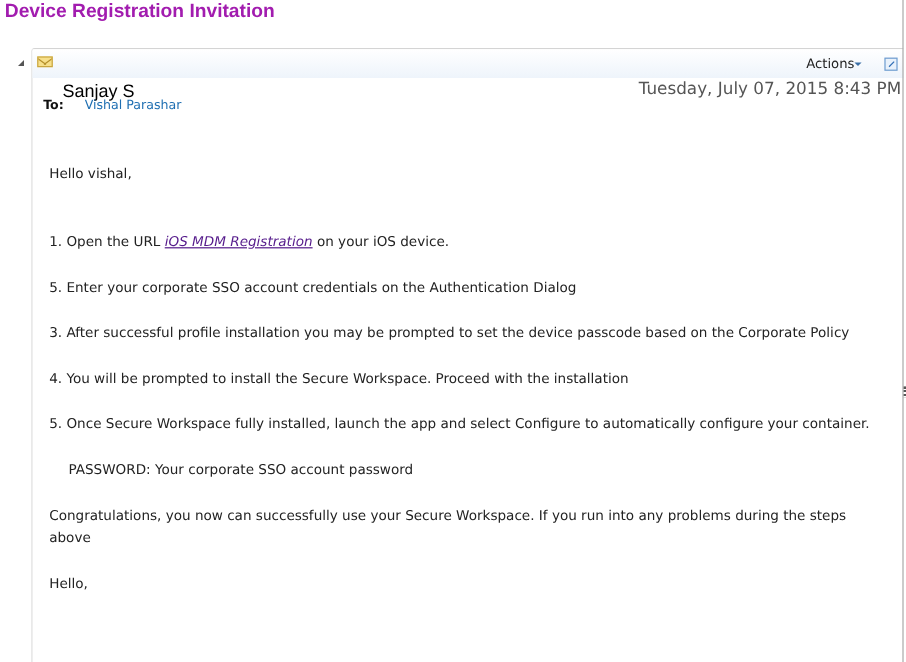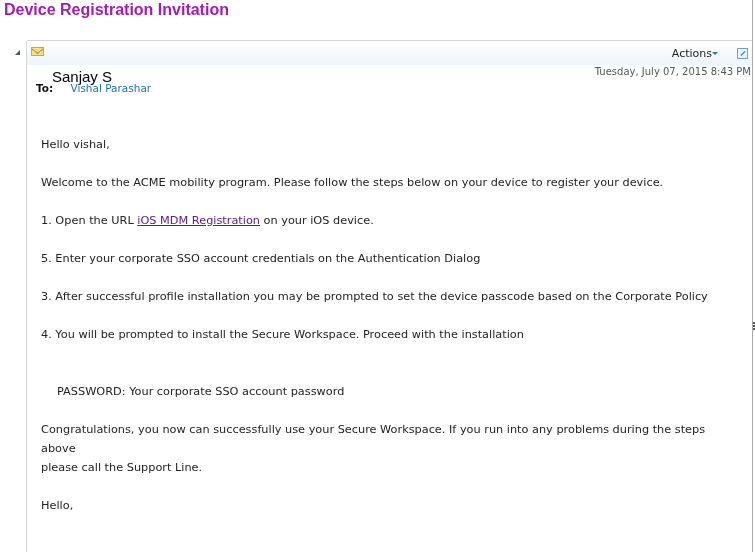--- a/index.html
+++ b/index.html
@@ -69,41 +69,41 @@
       border: 1px solid #6f9dd0; background: #e8f1fb;
       box-sizing: border-box;
     }
     .popout-icon::after {
       content: ""; position: absolute; left: 2px; top: 4px;
       width: 6px; height: 1px; background: #2f6db5;
       transform: rotate(-45deg);
     }
     .timestamp {
       position: absolute; right: 2px; top: 25px;
-      font-size: 10px; color: #555;
+      font-size: 14px; color: #555;
       font-family: "DejaVu Sans", sans-serif;
       white-space: nowrap;
       text-align: right;
     }
     .to-row {
       position: absolute; left: 9px; top: 41px;
       font-size: 10.5px;
       font-family: "DejaVu Sans", sans-serif;
     }
     .to-label { font-weight: bold; color: #111; margin-right: 14px; }
     .to-value { color: #1f6fb2; }
     .body {
       position: absolute; left: 14px; top: 94px;
       font-family: "DejaVu Sans", sans-serif;
       font-size: 11.3px; color: #222;
       width: 700px;
     }
     .body p { margin: 0; line-height: 19px; }
     .gap { height: 19px; }
-    .body a { color: #551a8b; text-decoration: underline; }
+    .body a { color: #551a8b; text-decoration: underline; font-style: italic; }
     .cred { padding-left: 16px; }
     .right-border {
       position: absolute; right: 2px; top: 0; width: 1px; height: 552px;
       background: #a9a9a9;
     }
     .grip {
       position: absolute; right: 0px; top: 322px;
       width: 2px; height: 9px;
       background: repeating-linear-gradient(#555 0 2px, transparent 2px 3px);
     }
@@ -129,35 +129,34 @@
     <div class="timestamp">Tuesday, July 07, 2015 8:43 PM</div>
 
     <div class="to-row">
       <span class="to-label">To:</span>
       <span class="to-value">Vishal Parashar</span>
     </div>
 
     <div class="body">
       <p>Hello vishal,</p>
       <div class="gap"></div>
-      <p>Welcome to the ACME mobility program. Please follow the steps below on your device to register your device.</p>
       <div class="gap"></div>
       <p><span>1. Open the URL </span><a href="#">iOS MDM Registration</a><span> on your iOS device.</span></p>
       <div class="gap"></div>
       <p>5. Enter your corporate SSO account credentials on the Authentication Dialog</p>
       <div class="gap"></div>
       <p>3. After successful profile installation you may be prompted to set the device passcode based on the Corporate Policy</p>
       <div class="gap"></div>
       <p>4. You will be prompted to install the Secure Workspace. Proceed with the installation</p>
       <div class="gap"></div>
+      <p>5. Once Secure Workspace fully installed, launch the app and select Configure to automatically configure your container.</p>
       <div class="gap"></div>
       <p class="cred">PASSWORD: Your corporate SSO account password</p>
       <div class="gap"></div>
       <p>Congratulations, you now can successfully use your Secure Workspace. If you run into any problems during the steps above</p>
-      <p>please call the Support Line.</p>
       <div class="gap"></div>
       <p>Hello,</p>
 
     </div>
   </div>
 
   <div class="right-border"></div>
   <div class="grip"></div>
 </div>
 

